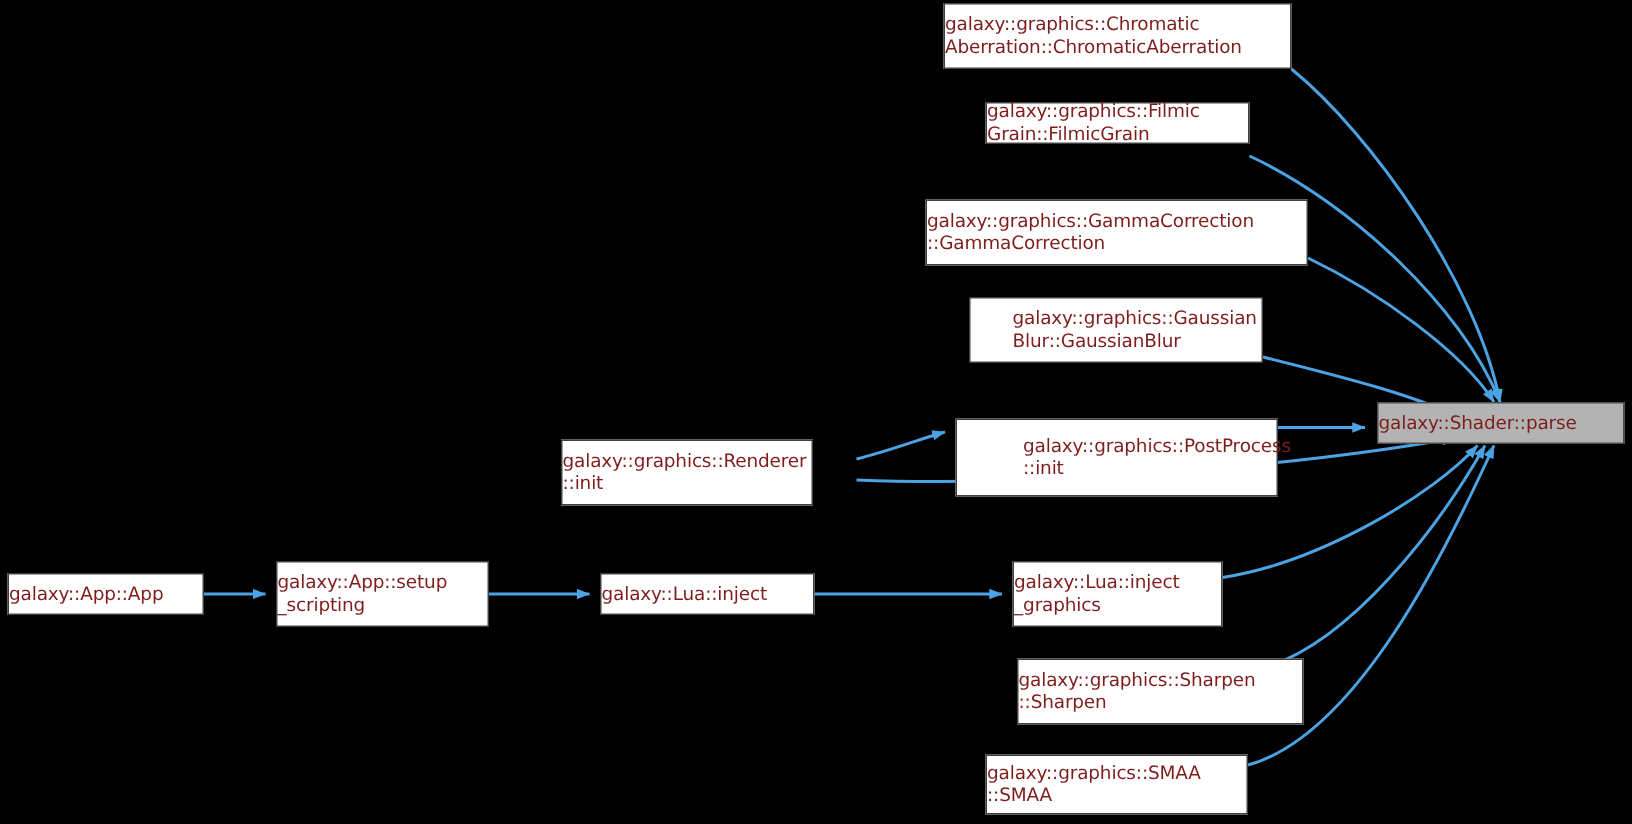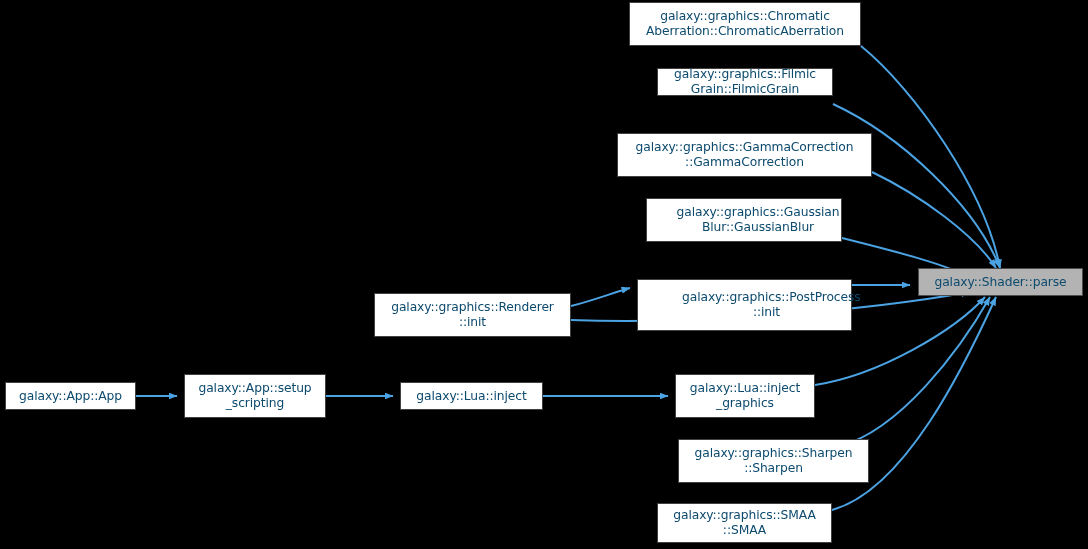--- a/index.html
+++ b/index.html
@@ -21,24 +21,24 @@
     top: 0;
     width: 1088px;
     height: 549px;
     pointer-events: none;
   }
   .node {
     position: absolute;
     box-sizing: border-box;
     background: #ffffff;
     border: 1px solid #404040;
-    color: #0c4a6e;
+    color: #7f1d1d;
     font-size: 12.3px;
     line-height: 15px;
-    text-align: center;
+    text-align: left;
     display: flex;
     align-items: center;
     justify-content: center;
     white-space: pre-line;
     letter-spacing: -0.1px;
   }
   .node.target {
     background: #b3b3b3;
     border: 1px solid #4d4d4d;
   }
@@ -78,21 +78,21 @@
       <div class="node" style="left: 629px; top: 2px; width: 232px; height: 44px;"><span class="node-label">galaxy::graphics::Chromatic
 Aberration::ChromaticAberration</span></div>
       <div class="node" style="left: 657px; top: 68px; width: 176px; height: 28px;"><span class="node-label">galaxy::graphics::Filmic
 Grain::FilmicGrain</span></div>
       <div class="node" style="left: 617px; top: 133px; width: 255px; height: 44px;"><span class="node-label">galaxy::graphics::GammaCorrection
 ::GammaCorrection</span></div>
       <div class="node" style="left: 646px; top: 198px; width: 196px; height: 44px; padding-left: 28px;"><span class="node-label">galaxy::graphics::Gaussian
 Blur::GaussianBlur</span></div>
       <div class="node" style="left: 637px; top: 279px; width: 215px; height: 52px; padding-left: 44px;"><span class="node-label">galaxy::graphics::PostProcess
 ::init</span></div>
-      <div class="node" style="left: 374px; top: 293px; width: 197px; height: 44px;"><span class="node-label">galaxy::graphics::Renderer
+      <div class="node" style="left: 374px; top: 293px; width: 168px; height: 44px;"><span class="node-label">galaxy::graphics::Renderer
 ::init</span></div>
       <div class="node" style="left: 5px; top: 382px; width: 131px; height: 28px;"><span class="node-label">galaxy::App::App</span></div>
       <div class="node" style="left: 184px; top: 374px; width: 142px; height: 44px;"><span class="node-label">galaxy::App::setup
 _scripting</span></div>
       <div class="node" style="left: 400px; top: 382px; width: 143px; height: 28px;"><span class="node-label">galaxy::Lua::inject</span></div>
       <div class="node" style="left: 675px; top: 374px; width: 140px; height: 44px;"><span class="node-label">galaxy::Lua::inject
 _graphics</span></div>
       <div class="node" style="left: 649px; top: 439px; width: 191px; height: 44px; margin-left: 29px;"><span class="node-label">galaxy::graphics::Sharpen
 ::Sharpen</span></div>
       <div class="node" style="left: 657px; top: 503px; width: 175px; height: 40px;"><span class="node-label">galaxy::graphics::SMAA

